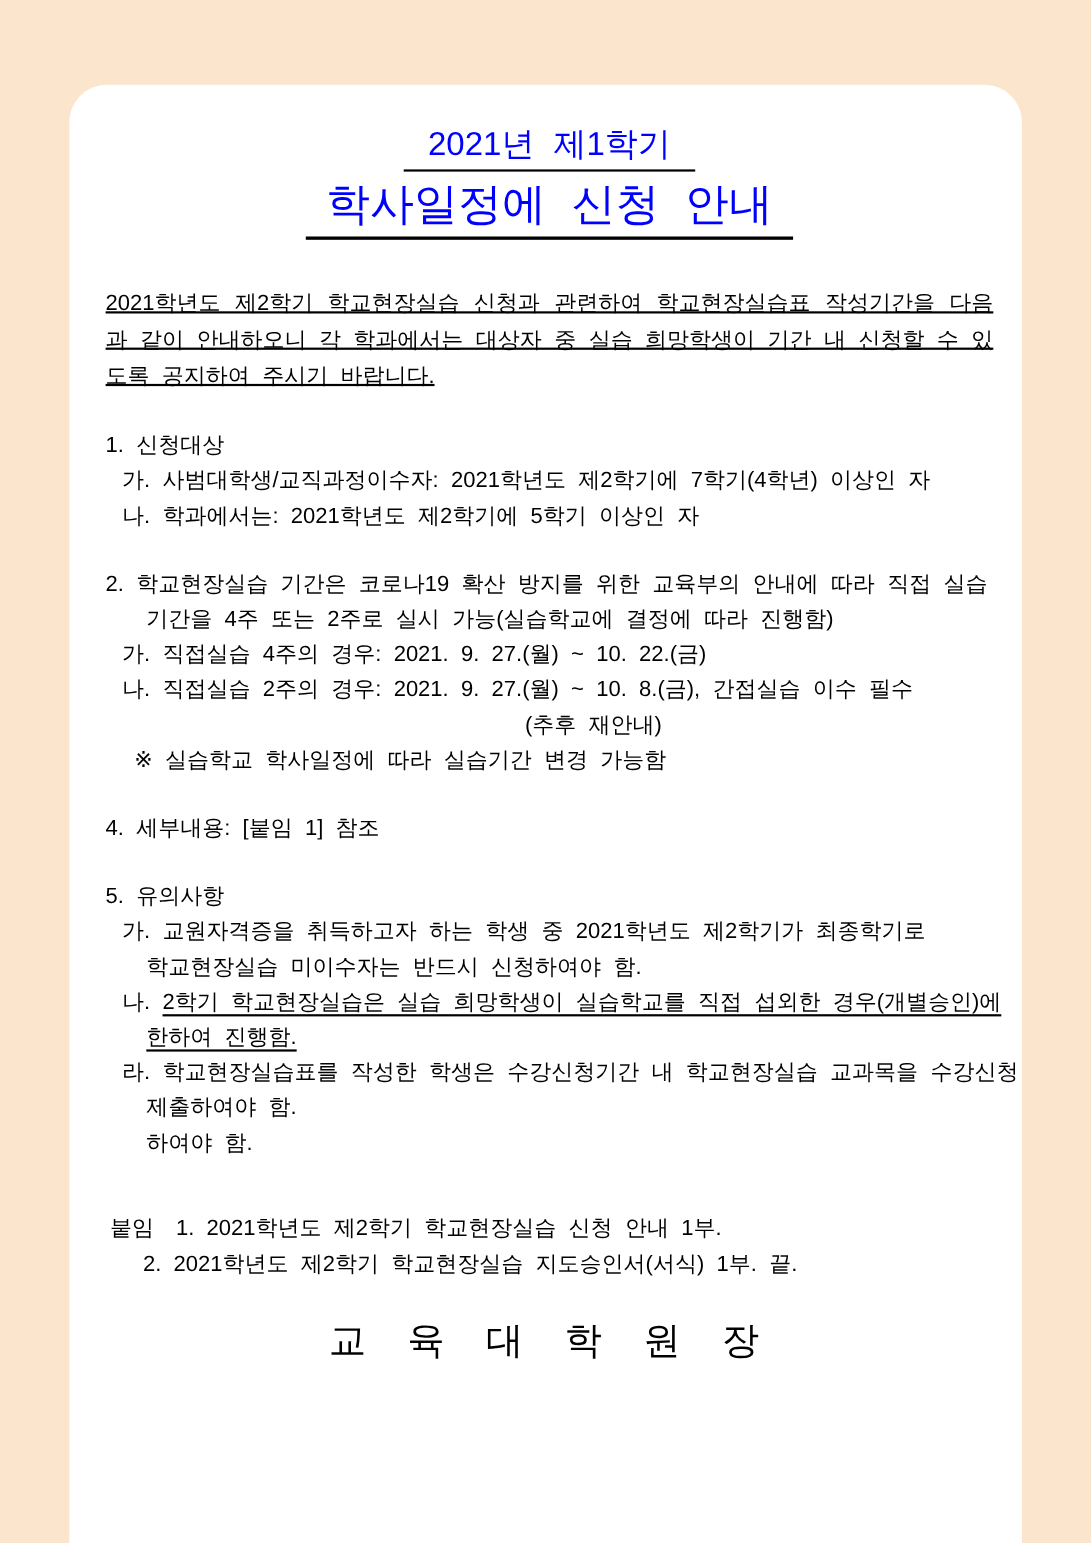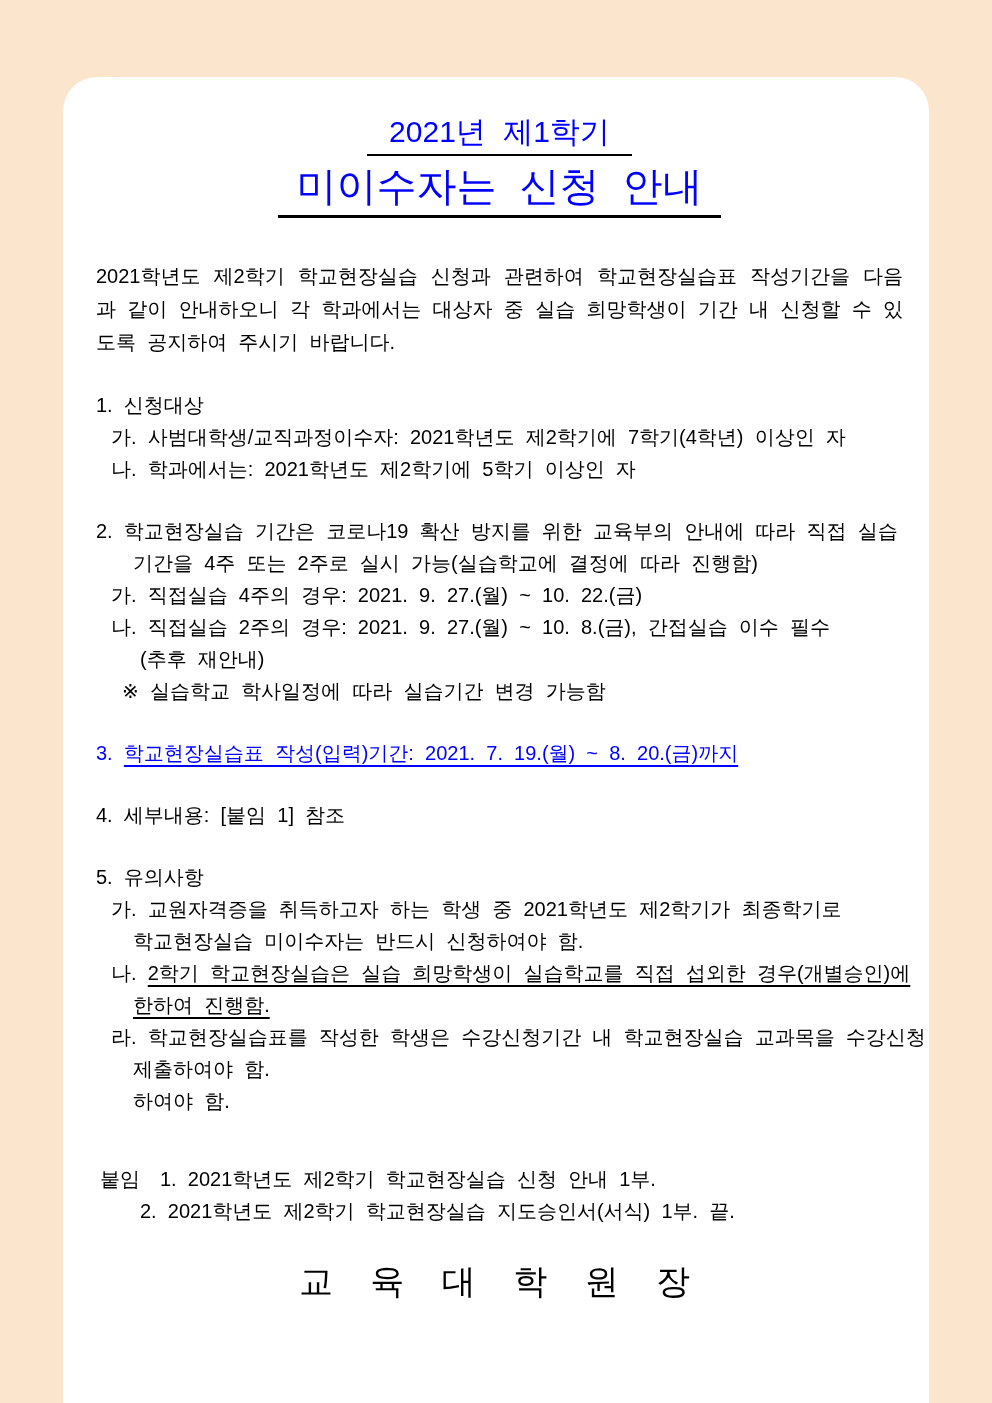--- a/index.html
+++ b/index.html
@@ -46,37 +46,38 @@
     line-height: 44px;
     color: #0000fe;
     word-spacing: 0.3em;
   }
   .intro {
     margin: 42px 0 0 0;
     font-size: 20px;
     line-height: 33px;
     word-spacing: 0.28em;
     text-align: justify;
+    text-decoration: underline;
   }
   .sec { margin-top: 30px; }
   .line {
     font-size: 20px;
     line-height: 32px;
     word-spacing: 0.28em;
     white-space: nowrap;
   }
   .ind1  { margin-left: 15px; }  
   .ind1c { margin-left: 37px; }  
-  .ind2c { margin-left: 44px; }  
+  .ind2c { margin-left: 80px; text-align: center; }  
   .indnote { margin-left: 26px; } 
   .blue { color: #0000fe; }
   .u { text-decoration: underline; text-underline-offset: 5px; }
   .att { margin-top: 46px; }
   .att-label { display: inline-block; width: 60px; margin-left: 4px; }
-  .att-l2 { margin-left: 44px; }
+  .att-l2 { margin-left: 34px; }
   .signature {
     margin-top: 34px;
     text-align: center;
     font-size: 34px;
     line-height: 40px;
     letter-spacing: 10px;
     word-spacing: 8px;
     white-space: nowrap;
   }
 </style>
@@ -84,44 +85,41 @@
 <body>
 
 <div class="card">
 
   <div class="titles">
     <div class="t1-wrap">
       <div class="t1">2021년 제1학기</div>
     </div>
     <br>
     <div class="t2-wrap">
-      <div class="t2">미이수자는 신청 안내</div>
+      <div class="t2">학사일정에 신청 안내</div>
     </div>
   </div>
 
   <p class="intro">2021학년도 제2학기 학교현장실습 신청과 관련하여 학교현장실습표 작성기간을 다음과 같이 안내하오니 각 학과에서는 대상자 중 실습 희망학생이 기간 내 신청할 수 있도록 공지하여 주시기 바랍니다.</p>
 
   <div class="sec">
     <div class="line">1. 신청대상</div>
     <div class="line ind1">가. 사범대학생/교직과정이수자: 2021학년도 제2학기에 7학기(4학년) 이상인 자</div>
     <div class="line ind1">나. 학과에서는: 2021학년도 제2학기에 5학기 이상인 자</div>
   </div>
 
   <div class="sec">
     <div class="line">2. 학교현장실습 기간은 코로나19 확산 방지를 위한 교육부의 안내에 따라 직접 실습</div>
     <div class="line ind1c">기간을 4주 또는 2주로 실시 가능(실습학교에 결정에 따라 진행함)</div>
     <div class="line ind1">가. 직접실습 4주의 경우: 2021. 9. 27.(월) ~ 10. 22.(금)</div>
     <div class="line ind1">나. 직접실습 2주의 경우: 2021. 9. 27.(월) ~ 10. 8.(금), 간접실습 이수 필수</div>
     <div class="line ind2c">(추후 재안내)</div>
     <div class="line indnote">※ 실습학교 학사일정에 따라 실습기간 변경 가능함</div>
   </div>
 
-  <div class="sec">
-    <div class="line blue"><span>3.</span> <span class="u">학교현장실습표 작성(입력)기간: 2021. 7. 19.(월) ~ 8. 20.(금)까지</span></div>
-  </div>
 
   <div class="sec">
     <div class="line">4. 세부내용: [붙임 1] 참조</div>
   </div>
 
   <div class="sec">
     <div class="line">5. 유의사항</div>
     <div class="line ind1">가. 교원자격증을 취득하고자 하는 학생 중 2021학년도 제2학기가 최종학기로</div>
     <div class="line ind1c">학교현장실습 미이수자는 반드시 신청하여야 함.</div>
     <div class="line ind1"><span>나.</span> <span class="u">2학기 학교현장실습은 실습 희망학생이 실습학교를 직접 섭외한 경우(개별승인)에</span></div>

